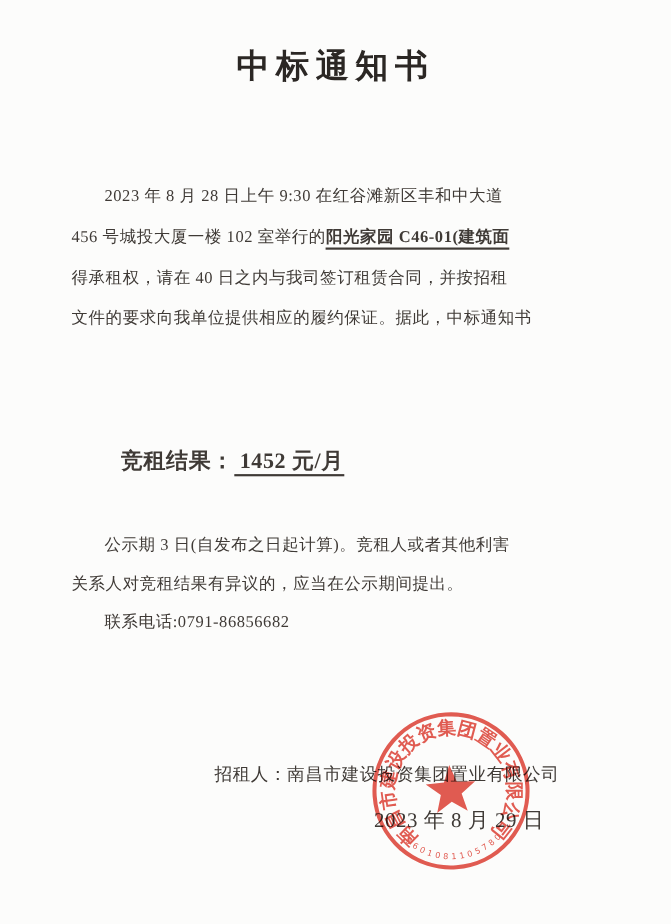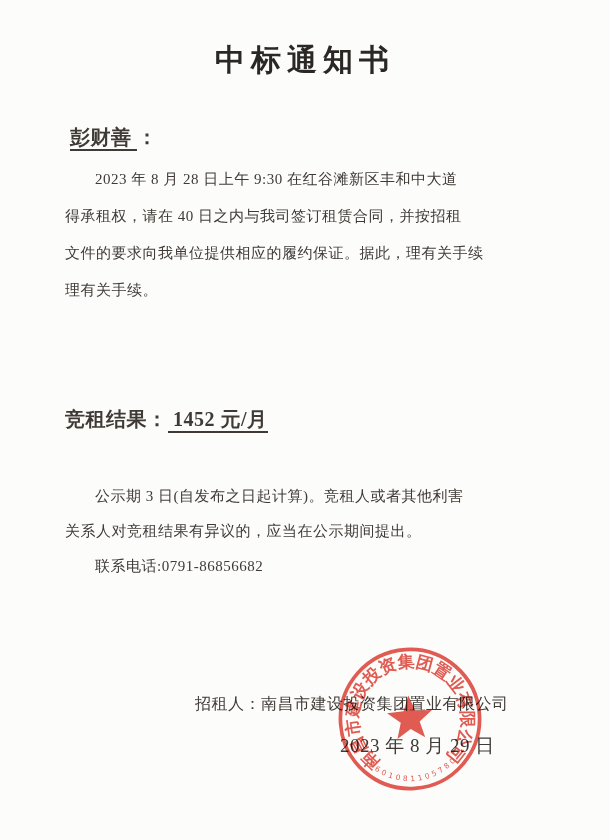--- a/index.html
+++ b/index.html
@@ -36,21 +36,21 @@
     position: absolute;
     top: 161px; left: 65px; width: 490px;
     font-size: 15px;
   }
   .para1 .doc-line { height: 37px; line-height: 37px; white-space: nowrap; }
   .result {
     position: absolute;
     top: 404px; left: 65px;
     font-size: 20px;
   }
-  .result .doc-line { line-height: 30px; white-space: nowrap; }
+  .result .doc-line { line-height: 30px; white-space: nowrap; margin-left: 45px; }
   .para2 {
     position: absolute;
     top: 479px; left: 65px; width: 490px;
     font-size: 15px;
   }
   .para2 .doc-line { height: 35px; line-height: 35px; white-space: nowrap; }
   .doc-line.indented { padding-left: 30px; }
   .doc-line span { letter-spacing: 0.5px; }
   .bold { font-weight: 700; }
   .underlined { border-bottom: 2px solid currentColor; padding-bottom: 1px; }
@@ -81,29 +81,26 @@
   .seal-code { fill: var(--stamp-color); font-size: 10px; letter-spacing: 4px;
                font-family: "DejaVu Sans", sans-serif; }
 </style>
 </head>
 <body>
 
 <div class="page">
 
   <div class="title">中标通知书</div>
 
-  <div class="addressee">
-      <div class="doc-line"><span class="bold underlined">彭财善 </span><span class="bold">：</span></div>
-    </div>
 
   <div class="para1">
       <div class="doc-line indented"><span>2023 年 8 月 28 日上午 9:30 在红谷滩新区丰和中大道</span></div>
+      <div class="doc-line"><span>456 号城投大厦一楼 102 室举行的</span><span class="bold underlined">阳光家园 C46-01(建筑面</span></div>
       <div class="doc-line"><span>得承租权，请在 40 日之内与我司签订租赁合同，并按招租</span></div>
-      <div class="doc-line"><span>文件的要求向我单位提供相应的履约保证。据此，理有关手续</span></div>
-      <div class="doc-line"><span>理有关手续。</span></div>
+      <div class="doc-line"><span>文件的要求向我单位提供相应的履约保证。据此，中标通知书</span></div>
     </div>
 
   <div class="result">
       <div class="doc-line"><span class="bold">竞租结果：</span><span class="bold underlined"> 1452 元/月 </span></div>
     </div>
 
   <div class="para2">
       <div class="doc-line indented"><span>公示期 3 日(自发布之日起计算)。竞租人或者其他利害</span></div>
       <div class="doc-line"><span>关系人对竞租结果有异议的，应当在公示期间提出。</span></div>
       <div class="doc-line indented"><span>联系电话:0791-86856682</span></div>

